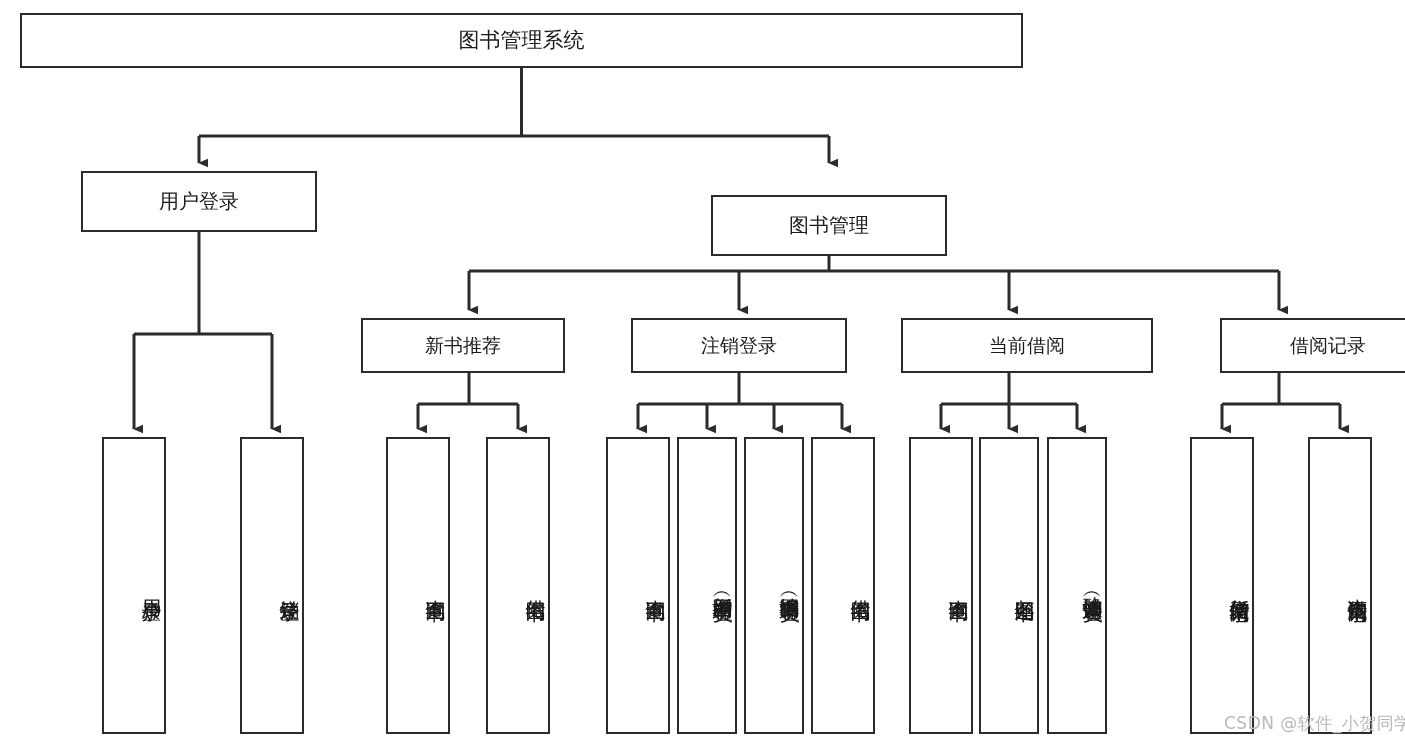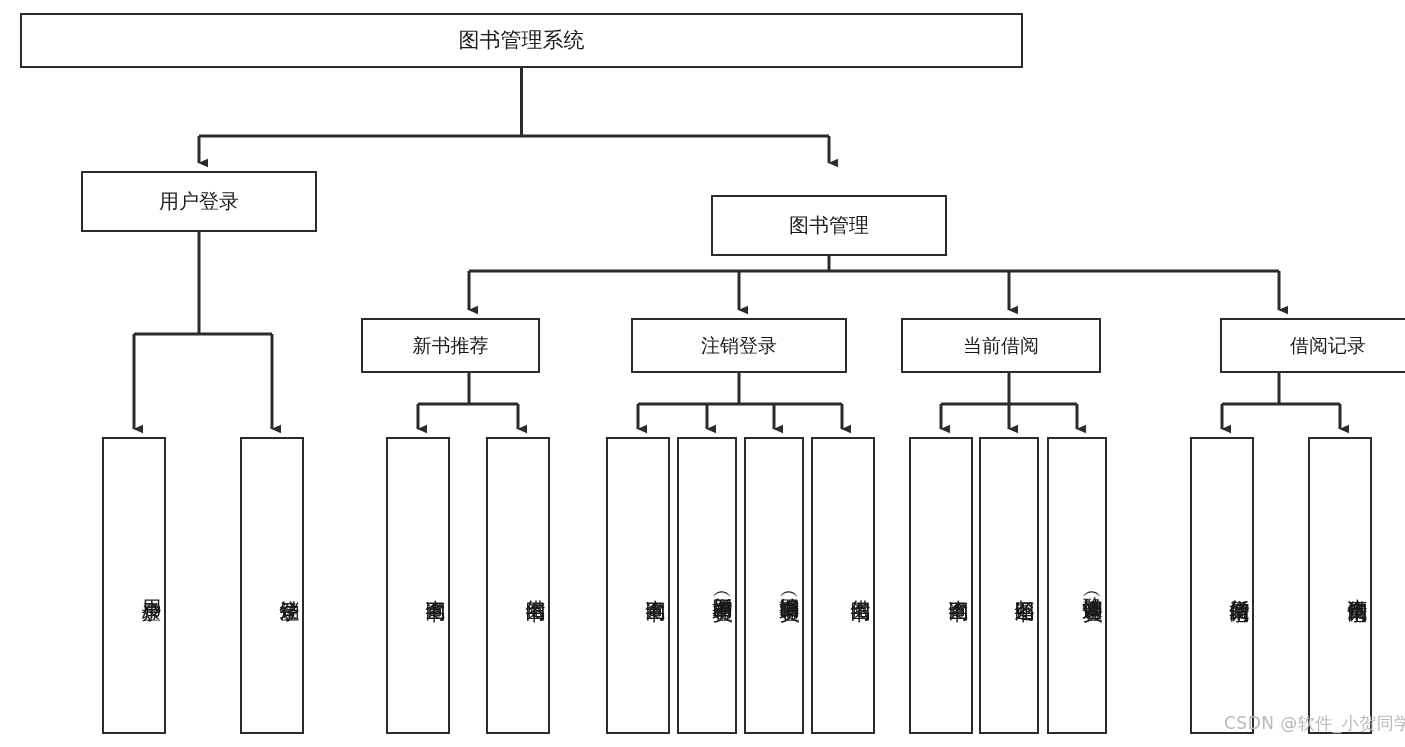--- a/index.html
+++ b/index.html
@@ -133,27 +133,27 @@
     <span class="label">图书管理系统</span>
   </div>
 
   <div class="node level1" style="left:81px; top:171px; width:236px; height:61px;">
     <span class="label">用户登录</span>
   </div>
   <div class="node level1" style="left:711px; top:178px; width:236px; height:61px;margin-top:17px;">
     <span class="label">图书管理</span>
   </div>
 
-  <div class="node level2" style="left:361px; top:318px; width:179px; height:55px;">
+  <div class="node level2" style="left:361px; top:318px; width:204px; height:55px;">
     <span class="label">新书推荐</span>
   </div>
   <div class="node level2" style="left:631px; top:318px; width:216px; height:55px;">
     <span class="label">注销登录</span>
   </div>
-  <div class="node level2" style="left:901px; top:318px; width:200px; height:55px;">
+  <div class="node level2" style="left:901px; top:318px; width:252px; height:55px;">
     <span class="label">当前借阅</span>
   </div>
   <div class="node level2" style="left:1220px; top:318px; width:216px; height:55px;">
     <span class="label">借阅记录</span>
   </div>
 
   <div class="node leaf" style="left:102px; top:437px; width:64px; height:297px;">
     <span class="label">用户登录</span>
   </div>
   <div class="node leaf" style="left:240px; top:437px; width:64px; height:297px;">

